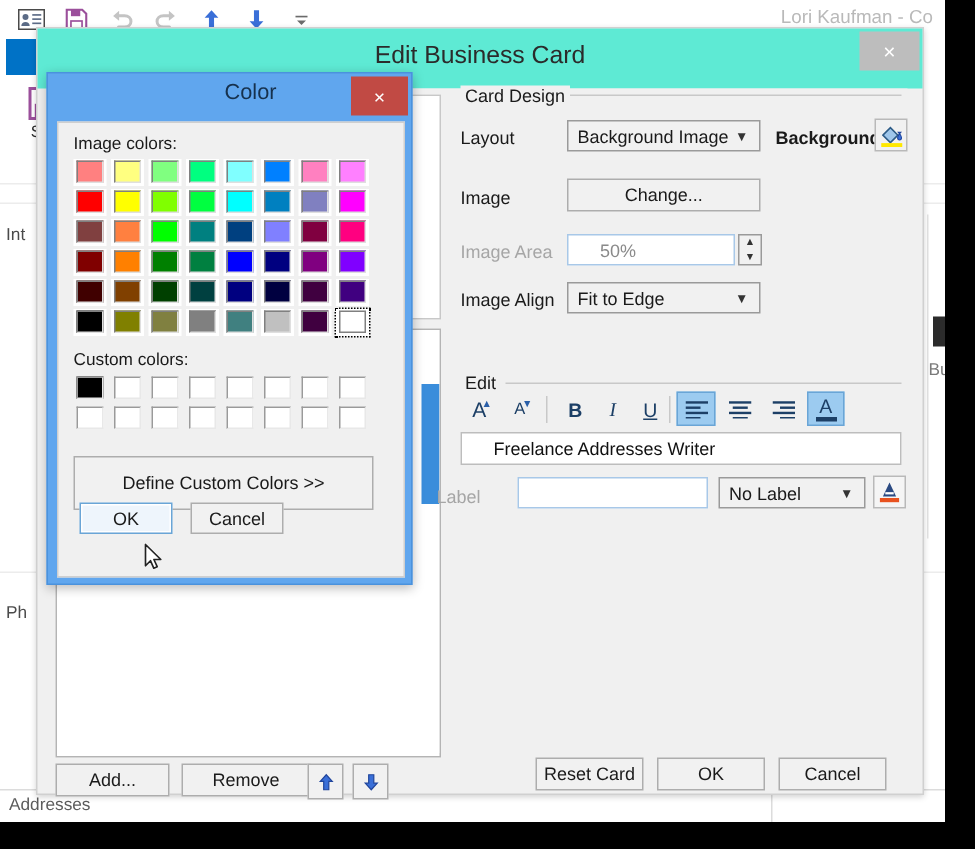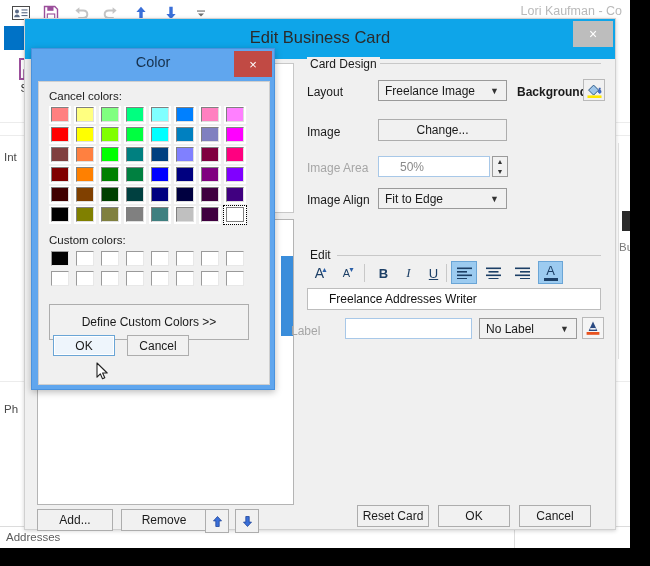--- a/index.html
+++ b/index.html
@@ -27,21 +27,21 @@
   .rib-smalllbl{position:absolute;font-size:11.5px;color:#4a4a4a;}
 
   .ol-body{position:absolute;left:0;top:122px;width:630px;height:404px;background:#ffffff;border-top:1px solid #ececec;}
   .ol-statusbar{position:absolute;left:0;top:526px;width:630px;height:22px;background:#ffffff;border-top:1px solid #dcdcdc;}
   .ol-statusbar .stxt{position:absolute;left:6px;top:4px;font-size:11.5px;color:#5c5c5c;}
   .ol-statusbar .sdiv{position:absolute;left:514px;top:0px;width:1px;height:22px;background:#dcdcdc;}
 
   
   .ebc{position:absolute;left:24px;top:18px;width:590px;height:510px;background:#f0f0f0;
        border:1px solid #d0d0d0;box-shadow:0 1px 4px rgba(0,0,0,.18);}
-  .ebc-title{position:absolute;left:0;top:0;width:590px;height:40px;background:#0ea5e9;}
+  .ebc-title{position:absolute;left:0;top:0;width:590px;height:40px;background:#5eead4;}
   .ebc-title .t{position:absolute;left:0;top:9px;width:590px;text-align:center;font-size:16.5px;color:#2b2b2b;}
   .ebc-close{position:absolute;right:2px;top:2px;width:40px;height:26px;background:#bdbdbd;color:#ffffff;
       display:flex;align-items:center;justify-content:center;font-size:14px;}
   .ebc-inner{position:absolute;left:10px;top:40px;width:570px;height:460px;background:#f0f0f0;}
 
   
   .card-preview{position:absolute;left:2px;top:4px;width:255px;height:148px;background:#ffffff;border:1px solid #c8c8c8;}
 
   
   .fieldlist{position:absolute;left:2px;top:160px;width:255px;height:284px;background:#ffffff;border:1px solid #b4b4b4;overflow:hidden;}
@@ -74,21 +74,21 @@
   .fmt-btn.on{background:#9ccbf0;border:1px solid #6aa5d6;}
   .fmt-sep{position:absolute;width:1px;height:18px;background:#c8c8c8;}
 
   
   .ebc-bottom .btn{position:absolute;height:22px;}
 
   
   .colordlg{position:absolute;left:31px;top:48px;width:242px;height:340px;background:#60a6ee;
             border:1px solid #4a92dd;box-shadow:0 2px 7px rgba(0,0,0,.28);}
   .cd-title{position:absolute;left:0;top:0;width:242px;height:30px;}
-  .cd-title .t{position:absolute;left:0;top:5px;width:242px;text-align:center;font-size:14.5px;color:#16314d;}
+  .cd-title .t{position:absolute;left:0;top:5px;width:242px;text-align:center;font-size:14.5px;color:#16314d;padding-left:14px;}
   .cd-close{position:absolute;right:2px;top:2px;width:38px;height:26px;background:#c14a44;color:#fff;
             display:flex;align-items:center;justify-content:center;font-size:13px;}
   .cd-body{position:absolute;left:6px;top:32px;width:230px;height:302px;background:#f0f0f0;border:1px solid #cfcfcf;}
   .cd-sec{position:absolute;font-size:11.5px;color:#1a1a1a;}
 
   .swatch-cell{position:absolute;width:22px;height:18px;background:#ffffff;}
   .swatch{position:absolute;left:2px;top:1px;width:18px;height:15px;
           border-top:1px solid #808080;border-left:1px solid #808080;
           border-right:1px solid #dfdfdf;border-bottom:1px solid #dfdfdf;box-sizing:border-box;}
   .swatch-cell.sel{outline:1px dotted #000;outline-offset:0px;background:#ffffff;}
@@ -234,21 +234,21 @@
               <path d="M6.5 11.5l4-4.4H8.2V1.5H4.8v5.6H2.5z" fill="#3a6fd8" stroke="#20459c" stroke-width="0.8"></path>
             </svg>
         </div>
       </div>
 
       <div class="grp-label" style="left:272px;top:-2px;">Card Design</div>
       <div class="grp-line" style="left:334px;top:4px;width:232px;"></div>
 
       <div class="fld-label" style="left:272px;top:26px;">Layout</div>
       <div class="combo" style="left:343px;top:21px;width:129px;height:21px;">
-        <span>Freelance Image</span>
+        <span>Background Image</span>
         <span class="chev">▼</span>
       </div>
       <div class="fld-label" style="left:482px;top:26px;font-weight:bold;">Background</div>
       <div class="iconbtn" style="left:548px;top:20px;width:22px;height:22px;">
         <svg width="17" height="17" viewBox="0 0 17 17">
           <path d="M2.6 8.1l5-5 5 5-5 5z" fill="#9fc6ea" stroke="#2d5b86" stroke-width="1"></path>
           <path d="M12.9 6.2c1.4 1.4 2.1 2.6 2.1 3.6 0 .9-.6 1.5-1.3 1.5s-1.3-.6-1.3-1.5c0-1 .6-2.2 2.1-3.6z" fill="#3a6fd8" stroke="#20459c" stroke-width=".7"></path>
           <rect x="1.5" y="13.4" width="14" height="2.6" fill="#ffe800"></rect>
         </svg>
       </div>
@@ -344,21 +344,21 @@
 
     </div>
   </div>
 
   <div class="colordlg">
     <div class="cd-title">
       <div class="t">Color</div>
       <div class="cd-close">×</div>
     </div>
     <div class="cd-body">
-      <div class="cd-sec" style="left:10px;top:8px;">Cancel colors:</div>
+      <div class="cd-sec" style="left:10px;top:8px;">Image colors:</div>
       <div id="basic-grid" style="position:absolute;left:10px;top:24px;width:200px;height:118px;">
           <div class="swatch-cell" style="left: 0px; top: 0px;">
             <div class="swatch" style="background: rgb(255, 128, 128);"></div>
           </div>
           <div class="swatch-cell" style="left: 25px; top: 0px;">
             <div class="swatch" style="background: rgb(255, 255, 128);"></div>
           </div>
           <div class="swatch-cell" style="left: 50px; top: 0px;">
             <div class="swatch" style="background: rgb(128, 255, 128);"></div>
           </div>

